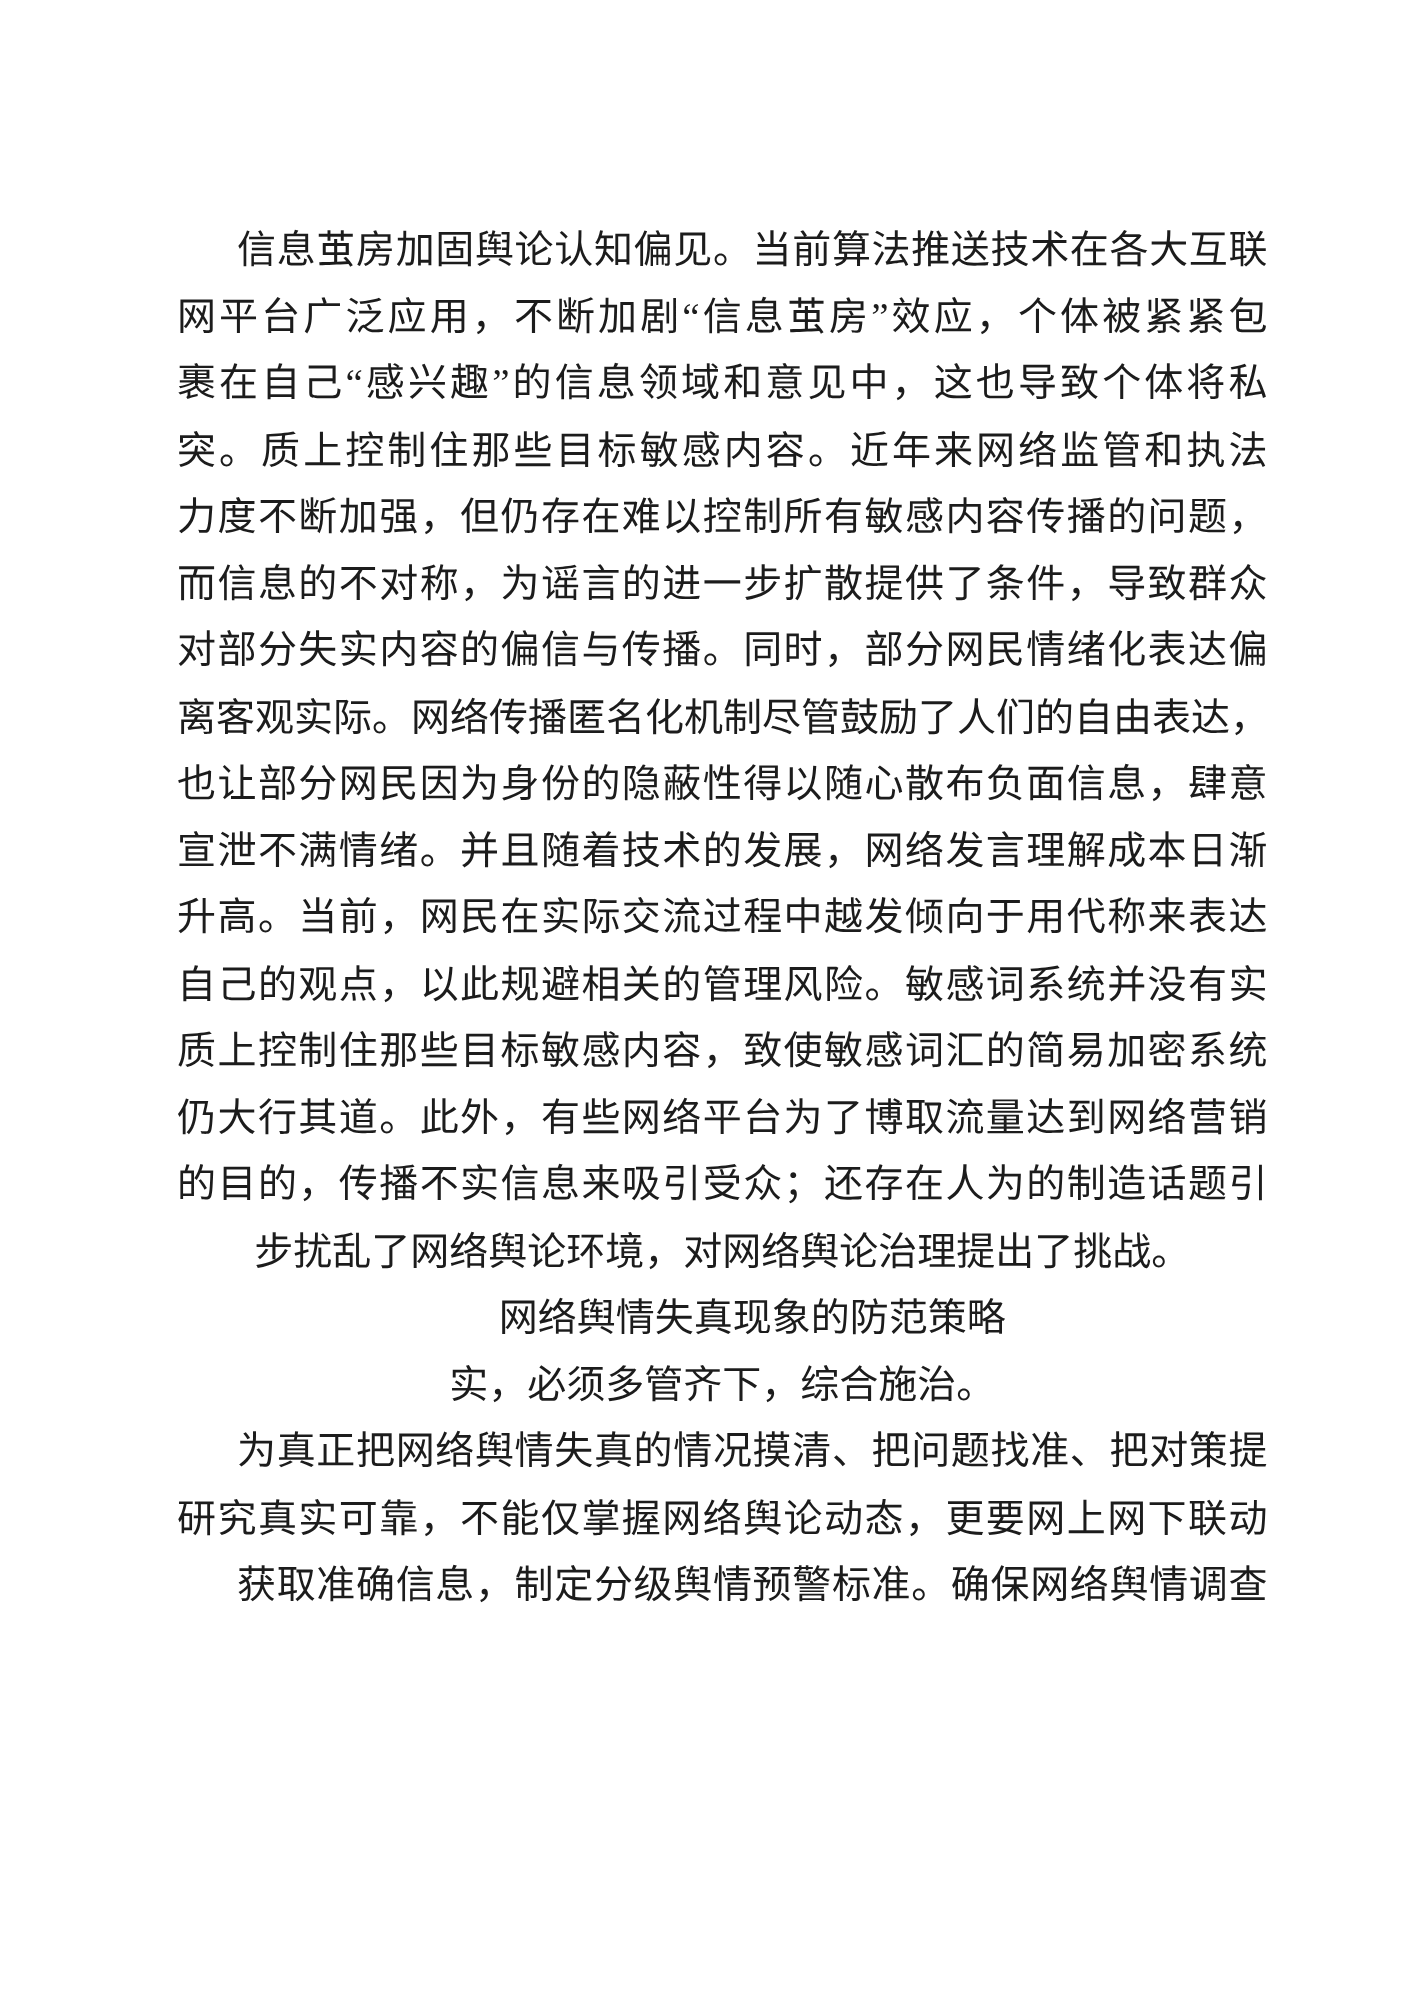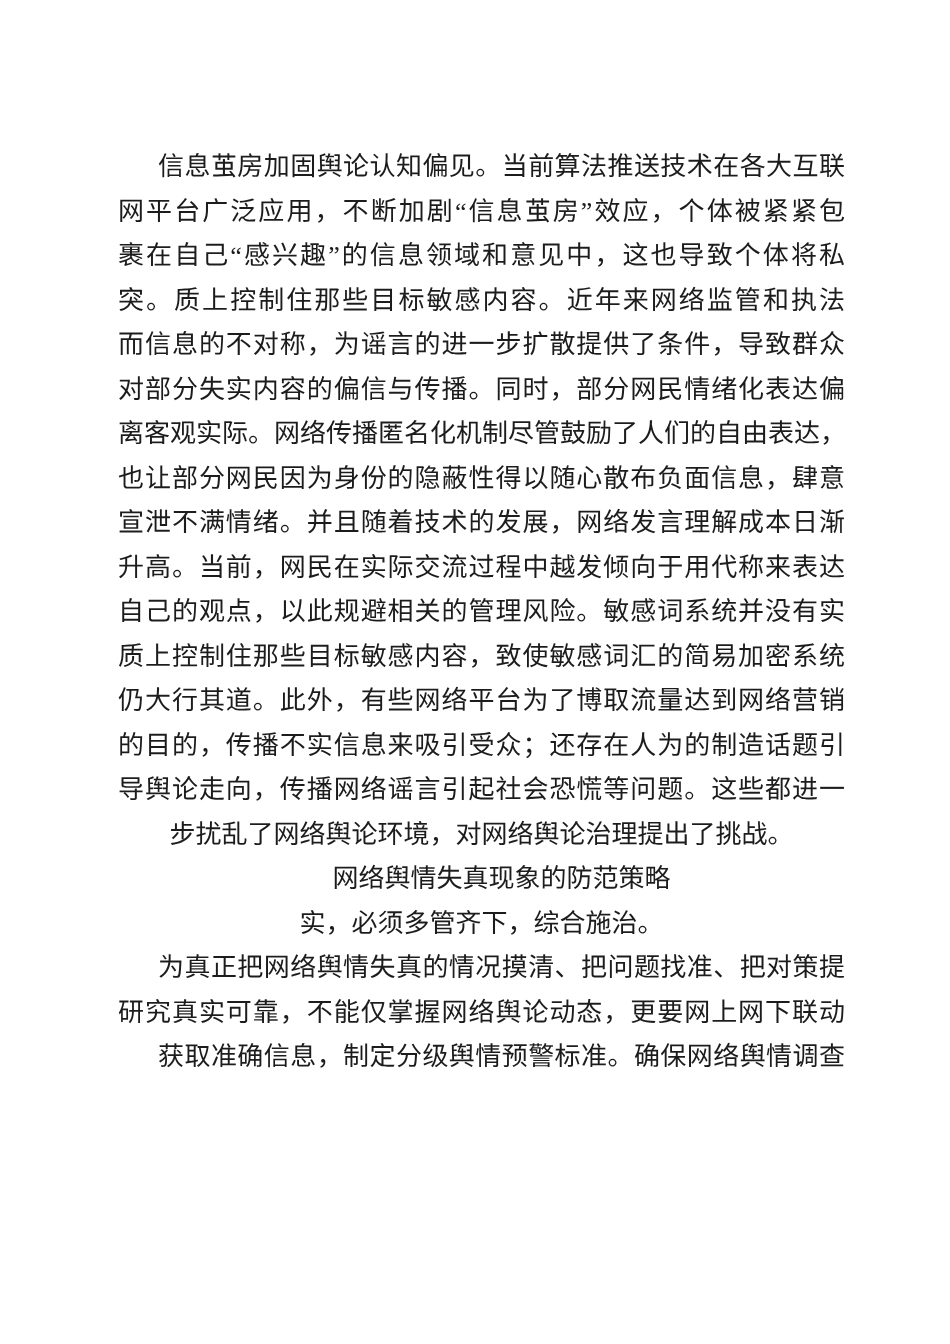--- a/index.html
+++ b/index.html
@@ -51,31 +51,31 @@
 </head>
 <body>
 
 <div class="page">
   <div class="text-block">
 
     <div class="line fill indent">信息茧房加固舆论认知偏见。当前算法推送技术在各大互联</div>
     <div class="line fill">网平台广泛应用，不断加剧“信息茧房”效应，个体被紧紧包</div>
     <div class="line fill">裹在自己“感兴趣”的信息领域和意见中，这也导致个体将私</div>
     <div class="line fill">突。质上控制住那些目标敏感内容。近年来网络监管和执法</div>
+    <div class="line fill">力度不断加强，但仍存在难以控制所有敏感内容传播的问题，</div>
     <div class="line fill">而信息的不对称，为谣言的进一步扩散提供了条件，导致群众</div>
     <div class="line fill">对部分失实内容的偏信与传播。同时，部分网民情绪化表达偏</div>
     <div class="line fill">离客观实际。网络传播匿名化机制尽管鼓励了人们的自由表达，</div>
     <div class="line fill">也让部分网民因为身份的隐蔽性得以随心散布负面信息，肆意</div>
     <div class="line fill">宣泄不满情绪。并且随着技术的发展，网络发言理解成本日渐</div>
     <div class="line fill">升高。当前，网民在实际交流过程中越发倾向于用代称来表达</div>
     <div class="line fill">自己的观点，以此规避相关的管理风险。敏感词系统并没有实</div>
     <div class="line fill">质上控制住那些目标敏感内容，致使敏感词汇的简易加密系统</div>
     <div class="line fill">仍大行其道。此外，有些网络平台为了博取流量达到网络营销</div>
     <div class="line fill">的目的，传播不实信息来吸引受众；还存在人为的制造话题引</div>
-    <div class="line fill">导舆论走向，传播网络谣言引起社会恐慌等问题。这些都进一</div>
     <div class="line">步扰乱了网络舆论环境，对网络舆论治理提出了挑战。</div>
 
     <div class="line indent">网络舆情失真现象的防范策略</div>
 
     <div class="line">实，必须多管齐下，综合施治。</div>
     <div class="line fill indent">为真正把网络舆情失真的情况摸清、把问题找准、把对策提</div>
 
     <div class="line fill">研究真实可靠，不能仅掌握网络舆论动态，更要网上网下联动</div>
     <div class="line fill indent">获取准确信息，制定分级舆情预警标准。确保网络舆情调查</div>
 

